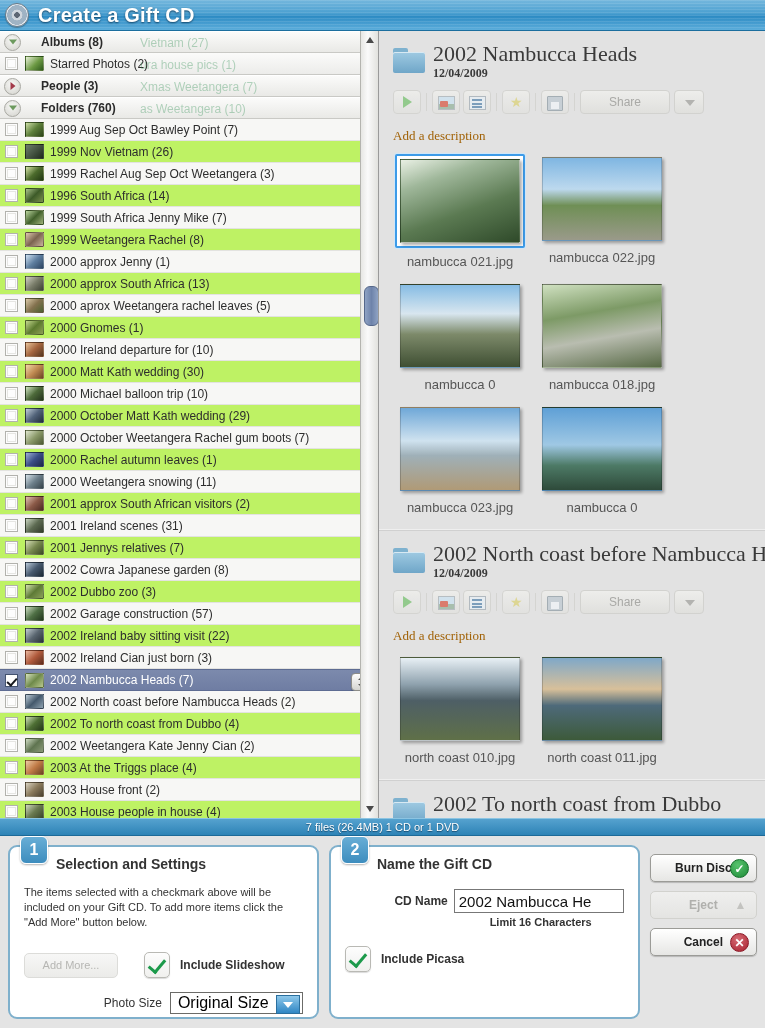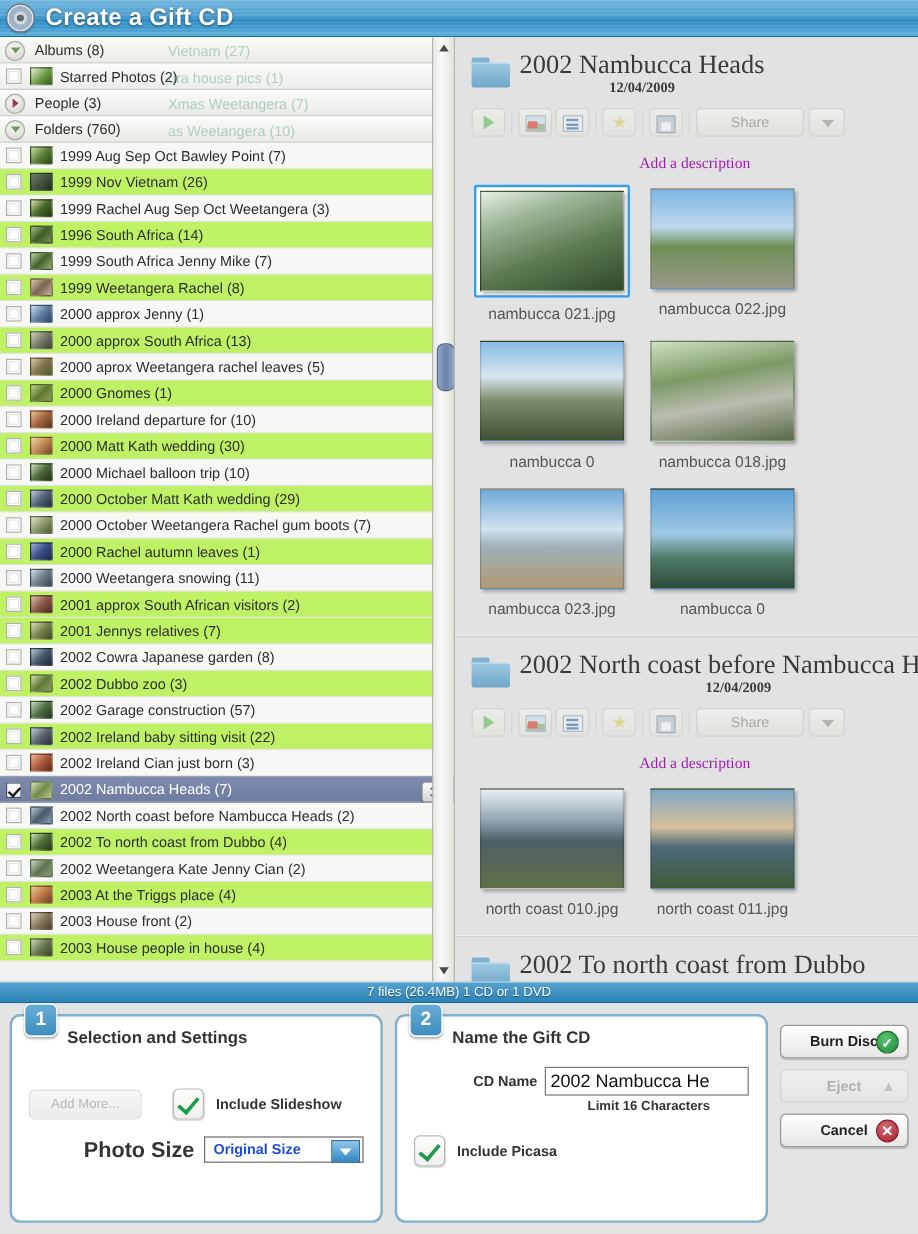--- a/index.html
+++ b/index.html
@@ -66,21 +66,21 @@
     width:15px;height:15px;border-radius:50%;margin-left:4px;flex:0 0 auto;
     background:radial-gradient(circle at 45% 35%,#f7f7f5,#d2d2cc);
     border:1px solid #a9a9a3;position:relative;
   }
   .triangle i{
     position:absolute;left:50%;top:50%;transform:translate(-50%,-50%);
     width:0;height:0;
   }
   .tri-down i{border-left:4px solid transparent;border-right:4px solid transparent;border-top:5px solid #6d9a5e;}
   .tri-right i{border-top:4px solid transparent;border-bottom:4px solid transparent;border-left:5px solid #a33a4a;}
-  .grouprow .glabel{margin-left:8px;font-weight:normal;font-size:12px;color:#2b2b2b;}
+  .grouprow .glabel{margin-left:20px;font-weight:bold;font-size:12px;color:#2b2b2b;}
 
   .itemrow{
     position:relative;height:22px;display:flex;align-items:center;
     border-bottom:1px solid #e3e3e0;box-sizing:border-box;z-index:2;
     background:#f7f7f5;
   }
   .itemrow.alt{background:#bef264;}
   .itemrow.starred{
     background:linear-gradient(to bottom,#fbfbfa,#ececea);
     border-bottom:1px solid #c9c9c5;
@@ -138,21 +138,21 @@
   .sb-thumb{
     position:absolute;left:3px;width:13px;border-radius:6px;
     background:linear-gradient(to right,#8fa3c4,#6e83aa 50%,#8fa3c4);
     border:1px solid #55678a;
   }
 
   
   .rightpane{
     position:relative;flex:1;height:787px;background:#e2e2e2;overflow:hidden;
   }
-  .section{position:relative;padding:0 0 0 0;text-align:center;}
+  .section{position:relative;padding:0 0 0 0;}
   .sec-head{display:flex;align-items:flex-start;padding:10px 0 0 14px;}
   .folder-ico{
     width:32px;height:25px;flex:0 0 auto;margin-top:7px;position:relative;
   }
   .folder-ico::before{
     content:"";position:absolute;left:0;top:0;width:15px;height:5px;border-radius:2px 2px 0 0;
     background:#7fb2cf;
   }
   .folder-ico::after{
     content:"";position:absolute;left:0;top:4px;width:32px;height:21px;border-radius:2px;
@@ -192,21 +192,21 @@
     display:flex;align-items:center;justify-content:center;
   }
   .share-caret{
     width:28px;height:22px;border-radius:4px;margin-left:4px;position:relative;
     background:linear-gradient(to bottom,#ededeb,#e0e0dd);border:1px solid #d2d2cf;
   }
   .share-caret::after{
     content:"";position:absolute;left:10px;top:9px;
     border-left:5px solid transparent;border-right:5px solid transparent;border-top:6px solid #b3b3b0;
   }
-  .desc{margin:14px 0 0 14px;font-family:"Liberation Serif",serif;font-size:13px;color:#a21caf;}
+  .desc{margin:14px 0 0 14px;font-family:"Liberation Serif",serif;font-size:13px;color:#a16207;}
   .grid{display:flex;flex-wrap:wrap;margin:10px 0 0 10px;}
   .cell{width:142px;margin:0 0 12px 0;display:flex;flex-direction:column;align-items:center;}
   .ph-wrap{padding:3px;border-radius:2px;}
   .ph-wrap.sel{background:#fff;border:2px solid #3d9be8;box-shadow:0 0 0 1px #cfe6f8;}
   .ph{width:118px;height:82px;background-size:cover;background-position:center;
       box-shadow:2px 2px 3px rgba(0,0,0,.32);border:1px solid rgba(0,0,0,.18);}
   .cap{margin-top:6px;font-size:13px;color:#555;}
   .divider{height:1px;background:#d0d0d0;margin:2px 0 0 0;border-top:1px solid #efefef;}
 
   
@@ -251,26 +251,26 @@
     width:24px;height:24px;border-radius:5px;position:relative;flex:0 0 auto;
     background:linear-gradient(to bottom,#fdfdfd,#f0f0ee);
     border:1px solid #b9b9b4;box-shadow:0 1px 1px rgba(0,0,0,.15);
   }
   .bigchk::after{
     content:"";position:absolute;left:7px;top:3px;width:7px;height:14px;
     border:solid #1c9a4b;border-width:0 3px 3px 0;transform:rotate(40deg);
   }
   .chk-label{margin-left:10px;font-size:12px;font-weight:bold;color:#333;}
   .photosize-row{display:flex;align-items:center;justify-content:flex-end;margin-top:14px;}
-  .ps-label{font-size:18px;font-weight:bold;color:#333;margin-right:8px;}
+  .ps-label{font-size:12px;font-weight:normal;color:#333;margin-right:8px;}
   .select{
     width:133px;height:22px;border:1px solid #6b6b68;background:#fff;
     display:flex;align-items:center;box-sizing:border-box;position:relative;
   }
-  .select span{margin-left:7px;font-size:12px;font-weight:bold;color:#1d4ed8;}
+  .select span{margin-left:7px;font-size:16px;font-weight:normal;color:#000000;}
   .select .arrow{
     position:absolute;right:2px;top:2px;width:22px;height:17px;
     background:linear-gradient(to bottom,#8ec8ea,#2f86c4);
     border:1px solid #2a6f9e;
   }
   .select .arrow::after{
     content:"";position:absolute;left:6px;top:6px;
     border-left:5px solid transparent;border-right:5px solid transparent;border-top:6px solid #fff;
   }
   .cdname-row{display:flex;align-items:center;justify-content:flex-end;margin-top:4px;}
@@ -430,20 +430,25 @@
           </div>
           <div class="itemrow">
             <div class="chk empty"></div>
             <div class="thumb" style="background: linear-gradient(135deg, rgb(214, 226, 232), rgb(109, 127, 138), rgb(55, 67, 75));"></div>
             <div class="ilabel">2000 Weetangera snowing (11)</div>
           </div>
           <div class="itemrow alt">
             <div class="chk empty"></div>
             <div class="thumb" style="background: linear-gradient(135deg, rgb(224, 192, 176), rgb(139, 90, 72), rgb(75, 43, 34));"></div>
             <div class="ilabel">2001 approx South African visitors (2)</div>
+          </div>
+          <div class="itemrow">
+            <div class="chk empty"></div>
+            <div class="thumb" style="background: linear-gradient(135deg, rgb(201, 212, 192), rgb(93, 107, 82), rgb(51, 60, 44));"></div>
+            <div class="ilabel">2001 Ireland scenes (31)</div>
           </div>
           <div class="itemrow alt">
             <div class="chk empty"></div>
             <div class="thumb" style="background: linear-gradient(135deg, rgb(216, 224, 184), rgb(118, 135, 78), rgb(60, 72, 38));"></div>
             <div class="ilabel">2001 Jennys relatives (7)</div>
           </div>
           <div class="itemrow">
             <div class="chk empty"></div>
             <div class="thumb" style="background: linear-gradient(135deg, rgb(184, 200, 216), rgb(71, 89, 110), rgb(28, 40, 53));"></div>
             <div class="ilabel">2002 Cowra Japanese garden (8)</div>
@@ -655,20 +660,21 @@
   <div class="status">
     <span>7 files (26.4MB) 1 CD or 1 DVD</span>
   </div>
 
   <div class="bottom">
 
     <div class="card card1">
       <div class="badge">1</div>
       <div class="card-title">Selection and Settings</div>
       <div class="card-body">
+        <div class="para">The items selected with a checkmark above will be included on your Gift CD.   To add more items click the "Add More" button below.</div>
         <div class="row" style="margin-top:4px">
           <div class="add-more">Add More...</div>
           <div class="row" style="margin:18px 0 0 26px">
             <div class="bigchk"></div>
             <div class="chk-label">Include Slideshow</div>
           </div>
         </div>
         <div class="photosize-row">
           <div class="ps-label">Photo Size</div>
           <div class="select">

